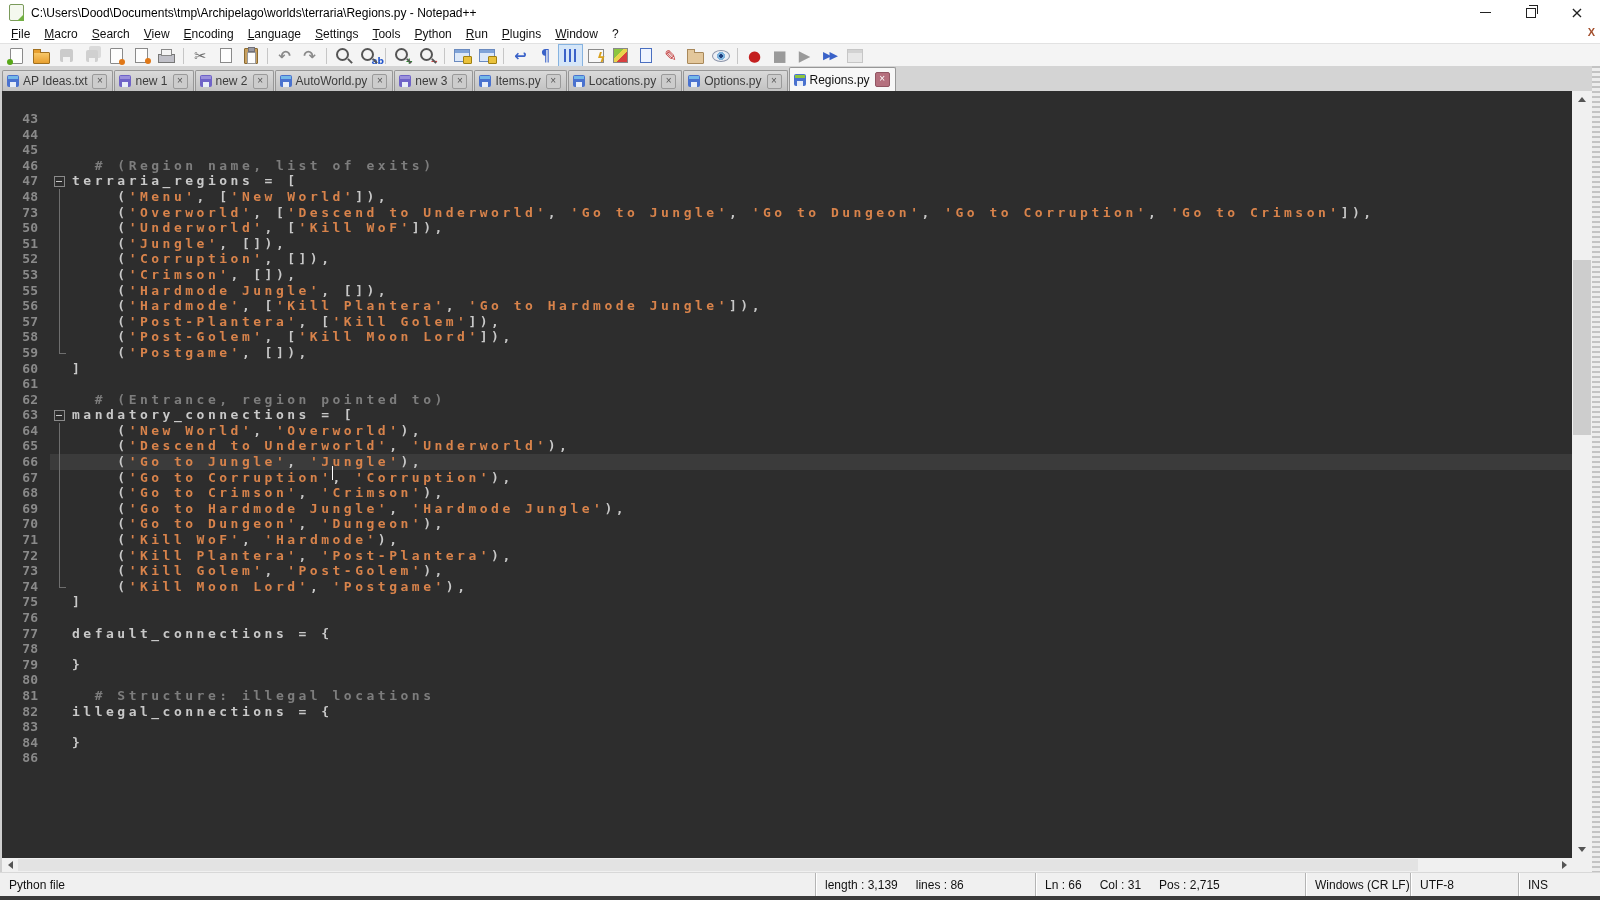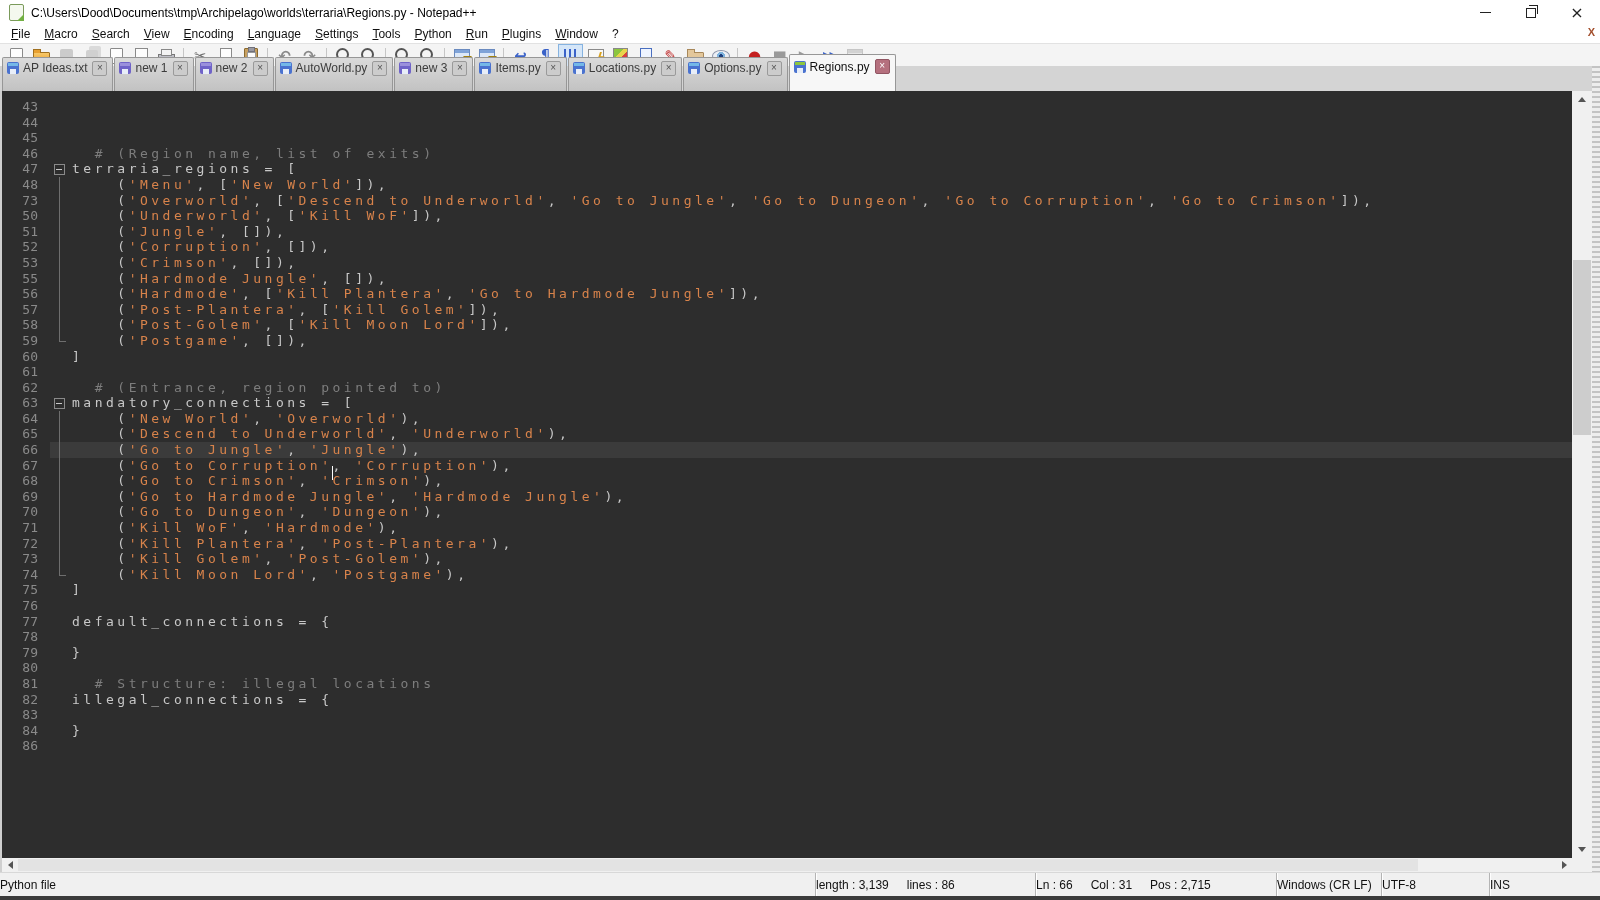--- a/index.html
+++ b/index.html
@@ -70,39 +70,39 @@
   .ti[data-kind="funcwin"] .t{position:absolute;font-size:13px;font-weight:bold;right:-3px;bottom:-3px;}
   .ti[data-kind="map"] .g{width:13px;height:13px;border:1px solid #888;background:linear-gradient(135deg,#8cc63f 0 38%,#e8d44c 38% 58%,#d84040 58% 100%);}
   .ti[data-kind="eye"] .g{width:16px;height:10px;border-radius:50%;border:1px solid #8a93a8;
       background:radial-gradient(circle at 50% 50%,#1e3f7e 0 2px,#7fb3dd 2px 4px,#eceef4 4px);}
   .ti[data-kind="winidle"] .g{width:14px;height:12px;border:1px solid #9a9a9a;background:#dcdcdc;}
   .ti[data-kind="winidle"] .g::before{content:"";position:absolute;left:0;top:0;width:14px;height:3px;background:#b2b2b2;}
   .ti[data-kind="glyph"] .t{font-size:15px;}
   
   .tabbar{position:absolute;left:0;top:66px;width:1600px;height:25px;background:#d4d4d4;
           border-bottom:1px solid #a8a8a8;display:flex;align-items:flex-end;padding-left:2px;}
-  .tab{display:flex;align-items:center;height:20px;margin:0 1px 0 0;padding:0 5px 13px 4px;
+  .tab{display:flex;align-items:center;height:20px;margin:0 1px 0 0;padding:0 5px 0 4px;
        background:linear-gradient(#dadada,#c2c2c2);border:1px solid #979797;border-bottom:none;
        border-radius:2px 2px 0 0;font-size:12px;color:#3c3c3c;white-space:nowrap;}
   .tab[data-state="active"]{height:23px;background:#f7f7f7;color:#111;}
   .floppy{width:12px;height:12px;border-radius:2px;position:relative;margin-right:4px;flex:0 0 auto;background:#4a72cf;}
   .floppy::before{content:"";position:absolute;left:3px;bottom:0;width:6px;height:5px;background:#e8eef8;}
   .floppy::after{content:"";position:absolute;left:1px;top:1px;width:10px;height:3px;background:#74b8e8;}
   .floppy[data-floppy="new"]{background:#6f63c8;}
   .floppy[data-floppy="new"]::after{background:#9a90dc;}
   .floppy[data-floppy="active"]{background:#4a72cf;}
   .floppy[data-floppy="active"]::after{background:#8cc63f;}
   .tclose{width:13px;height:13px;margin-left:5px;border:1px solid #9a9a9a;border-radius:2px;
           background:#cccccc;color:#555;font-size:10px;line-height:11px;text-align:center;flex:0 0 auto;}
   .tab[data-state="active"] .tclose{background:#b5707e;border-color:#915562;color:#fff;}
   
   .editor{position:absolute;left:0;top:91px;width:1572px;height:767px;background:#2d2d2d;
           border-left:2px solid #cfcfcf;box-sizing:border-box;overflow:hidden;
           font-family:"DejaVu Sans Mono",monospace;font-size:13px;letter-spacing:3.5px;}
-  .lines{padding-top:8px;}
+  .lines{padding-top:20px;font-weight:bold;}
   .cl{display:flex;height:15.6px;line-height:15.6px;white-space:pre;}
   .ln{width:48px;text-align:right;padding-right:12px;box-sizing:border-box;color:#8a8a8a;flex:0 0 auto;letter-spacing:0;}
   .fold{width:22px;flex:0 0 auto;position:relative;}
   .code{flex:1;color:#c8c8c8;}
   .cl[data-state="cur"] .code,.cl[data-state="cur"] .fold{background:#3b3b3b;}
   .code span[data-t="s"]{color:#d8834b;}
   .code span[data-t="c"]{color:#7d7d7d;}
   .code span[data-t="d"]{color:#c8c8c8;}
   .fold[data-f="box"]::before{content:"";position:absolute;left:4px;top:3px;width:9px;height:9px;border:1px solid #8a8a8a;}
   .fold[data-f="box"]::after{content:"";position:absolute;left:6px;top:8px;width:6px;height:1px;background:#c8c8c8;}
@@ -120,25 +120,25 @@
   .hscroll{position:absolute;left:0;top:858px;width:1572px;height:14px;background:#f0f0f0;border-left:2px solid #cfcfcf;box-sizing:border-box;}
   .harrow{position:absolute;top:0;width:16px;height:14px;display:flex;align-items:center;justify-content:center;}
   .tri-left{width:0;height:0;border-top:4px solid transparent;border-bottom:4px solid transparent;border-right:5px solid #555;}
   .tri-right{width:0;height:0;border-top:4px solid transparent;border-bottom:4px solid transparent;border-left:5px solid #555;}
   .hthumb{position:absolute;left:16px;top:1px;width:1400px;height:12px;background:#e3e3e3;}
   .corner{position:absolute;left:1572px;top:858px;width:20px;height:14px;background:#f0f0f0;}
   .edge-right{position:absolute;left:1592px;top:66px;width:8px;height:830px;background:repeating-linear-gradient(180deg,#c3c3c3 0 2px,#ededed 2px 5px);}
   
   .statusbar{position:absolute;left:0;top:872px;width:1600px;height:24px;background:#f0f0f0;
              display:flex;align-items:center;font-size:12px;color:#111;border-top:1px solid #d8d8d8;box-sizing:border-box;}
-  .sb-cell{height:100%;display:flex;align-items:center;box-sizing:border-box;white-space:nowrap;}
+  .sb-cell{height:100%;display:flex;align-items:center;padding-left:9px;box-sizing:border-box;white-space:nowrap;}
   .sb-cell + .sb-cell{border-left:1px solid #b4b4b4;box-shadow:inset 1px 0 #ffffff;}
   .sb-doctype{width:815px;}
   .sb-length{width:220px;}
-  .sb-pos{width:241px;}
+  .sb-pos{width:270px;}
   .sb-eol{width:105px;}
   .sb-enc{width:108px;}
   .sb-ins{flex:1;}
   .sb-cell span{margin-right:18px;}
   .bottom-edge{position:absolute;left:0;top:896px;width:1600px;height:4px;background:#3b3b3b;}
 </style>
 </head>
 <body>
 
 <div class="window">

